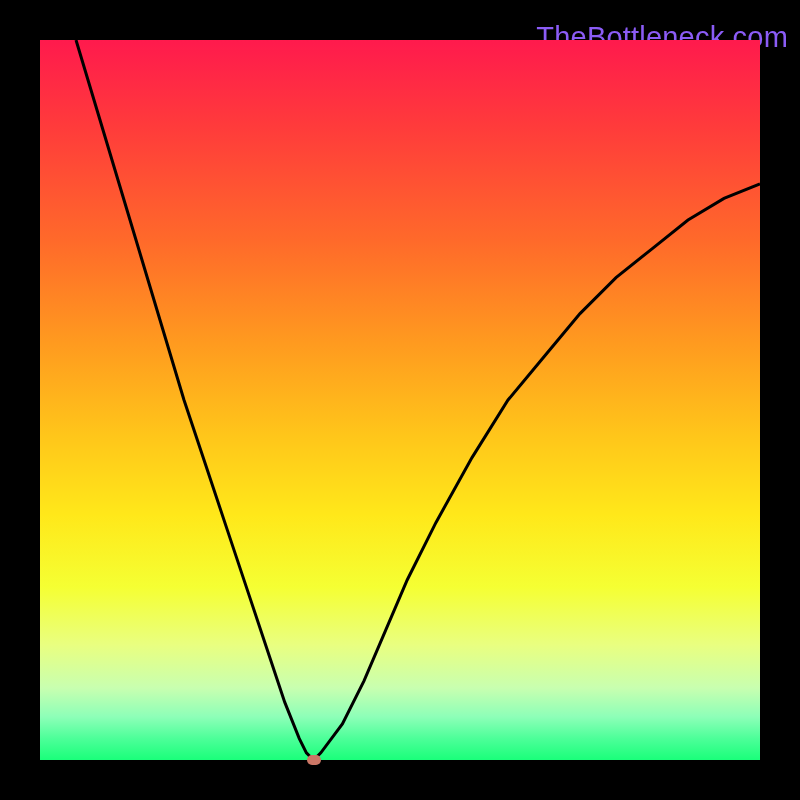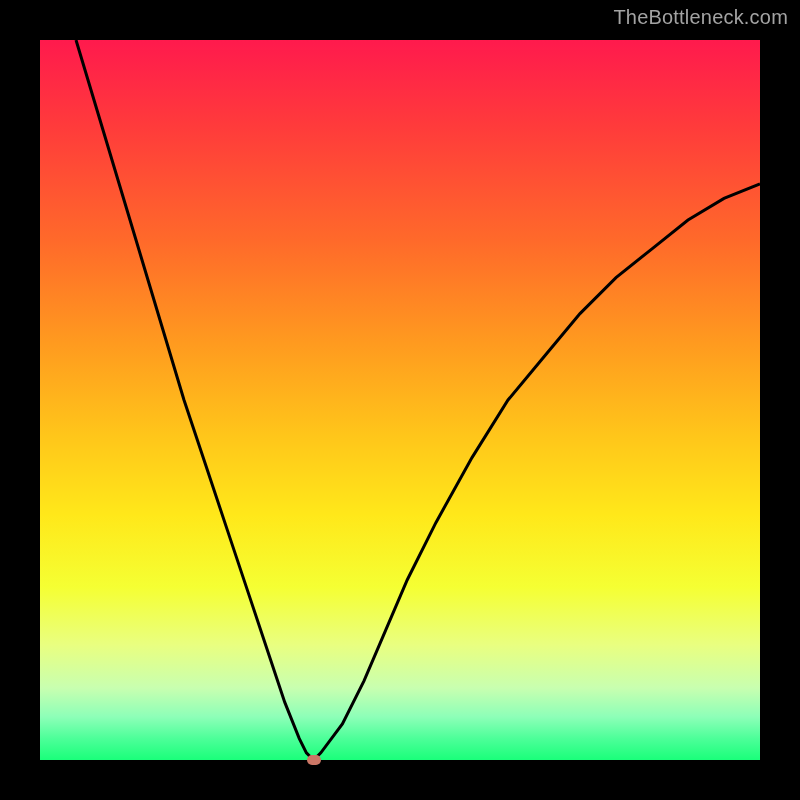--- a/index.html
+++ b/index.html
@@ -49,24 +49,24 @@
   .marker {
     position: absolute;
     width: 14px;
     height: 10px;
     border-radius: 5px;
     background: #cc7766;
     transform: translate(-50%, -50%);
   }
   .watermark {
     position: absolute;
-    top: 6px;
+    top: 21px;
     right: 12px;
-    color: #a3a3a3;
-    font-size: 20px;
+    color: #8b5cf6;
+    font-size: 29px;
     letter-spacing: 0.2px;
     font-weight: 500;
   }
 </style>
 </head>
 <body>
 
 <div class="frame">
 
   <div class="watermark">TheBottleneck.com</div>

